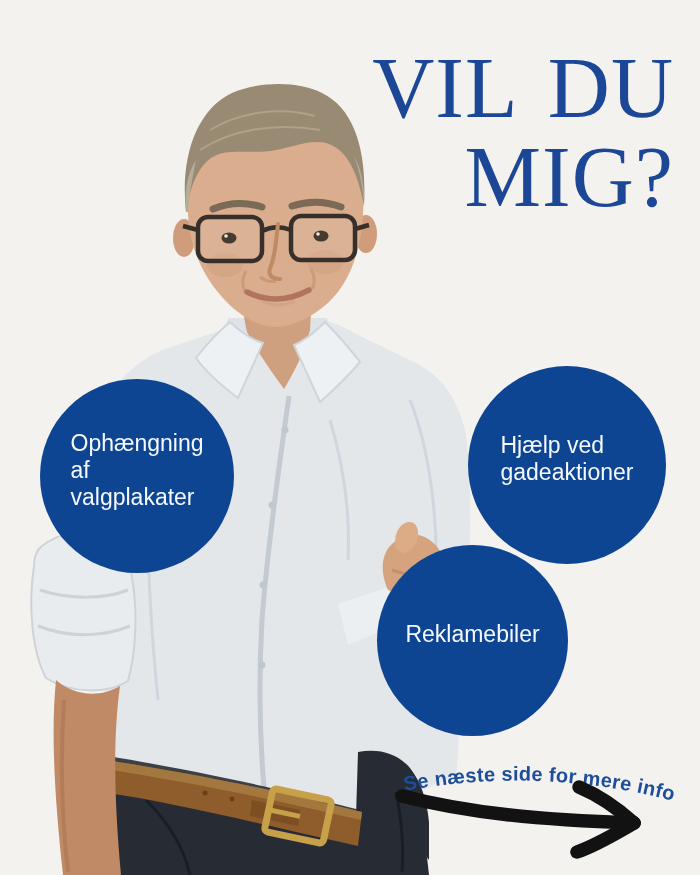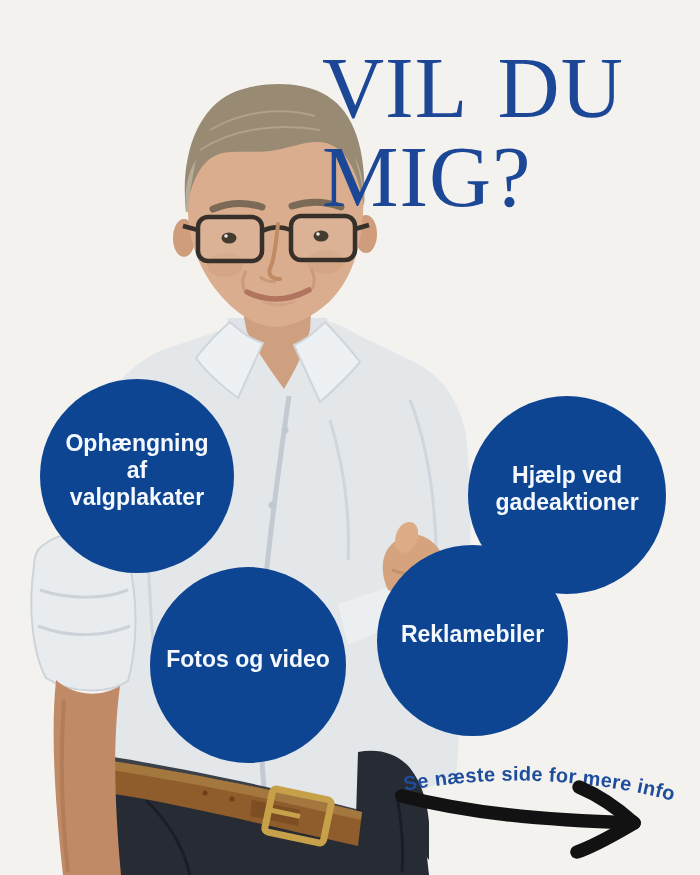--- a/index.html
+++ b/index.html
@@ -13,34 +13,34 @@
   html,body{margin:0;padding:0;background:#ffffff;}
   .poster{
     position:relative;width:700px;height:875px;overflow:hidden;
     background:var(--bg);
     font-family:"Liberation Sans",sans-serif;
     margin:0 auto;
   }
   .portrait-svg{position:absolute;left:0;top:0;width:700px;height:875px;}
   .poster-title{
     position:absolute;left:322px;top:44px;width:352px;
-    text-align:left;
+    text-align:right;
     font-family:"Liberation Serif",serif;
     font-size:86px;line-height:89px;
     color:var(--title-blue);
     letter-spacing:1px;word-spacing:10px;
   }
   .poster-title span{display:block;}
   .bubble{
     position:absolute;border-radius:50%;
     background:var(--circle-blue);
     display:flex;align-items:center;justify-content:center;
-    text-align:center;
+    text-align:left;
     color:var(--circle-text);
-    font-weight:bold;font-size:23px;line-height:27px;
+    font-weight:normal;font-size:23px;line-height:27px;
   }
   .bubble span{white-space:pre-line;transform:translateY(-6px);}
   .footer-svg{position:absolute;left:0;top:0;width:700px;height:875px;pointer-events:none;}
   .footer-note-text{
     fill:var(--footer-blue);
     font-family:"Liberation Sans",sans-serif;
     font-weight:bold;font-size:20px;letter-spacing:.3px;
   }
   .arrow-stroke{stroke:var(--arrow-black);stroke-width:13.5;fill:none;stroke-linecap:round;}
 </style>
@@ -153,26 +153,23 @@
   <div class="poster-title">
     <span>VIL DU</span>
     <span>MIG?</span>
   </div>
 
   <div class="bubble" style="left:40px;top:379px;width:194px;height:194px;">
     <span>Ophængning
 af
 valgplakater</span>
   </div>
-  <div class="bubble" style="left:468px;top:396px;width:198px;height:198px;">
+  <div class="bubble" style="left:468px;top:366px;width:198px;height:198px;">
     <span>Hjælp ved
 gadeaktioner</span>
-  </div>
-  <div class="bubble" style="left:150px;top:567px;width:196px;height:196px;">
-    <span>Fotos og video</span>
   </div>
   <div class="bubble" style="left:377px;top:545px;width:191px;height:191px;">
     <span>Reklamebiler</span>
   </div>
 
   <svg class="footer-svg" viewBox="0 0 700 875" aria-hidden="true">
     <defs>
       <path id="footArc" d="M404,791 Q540,766 674,801"></path>
     </defs>
     <text class="footer-note-text">

